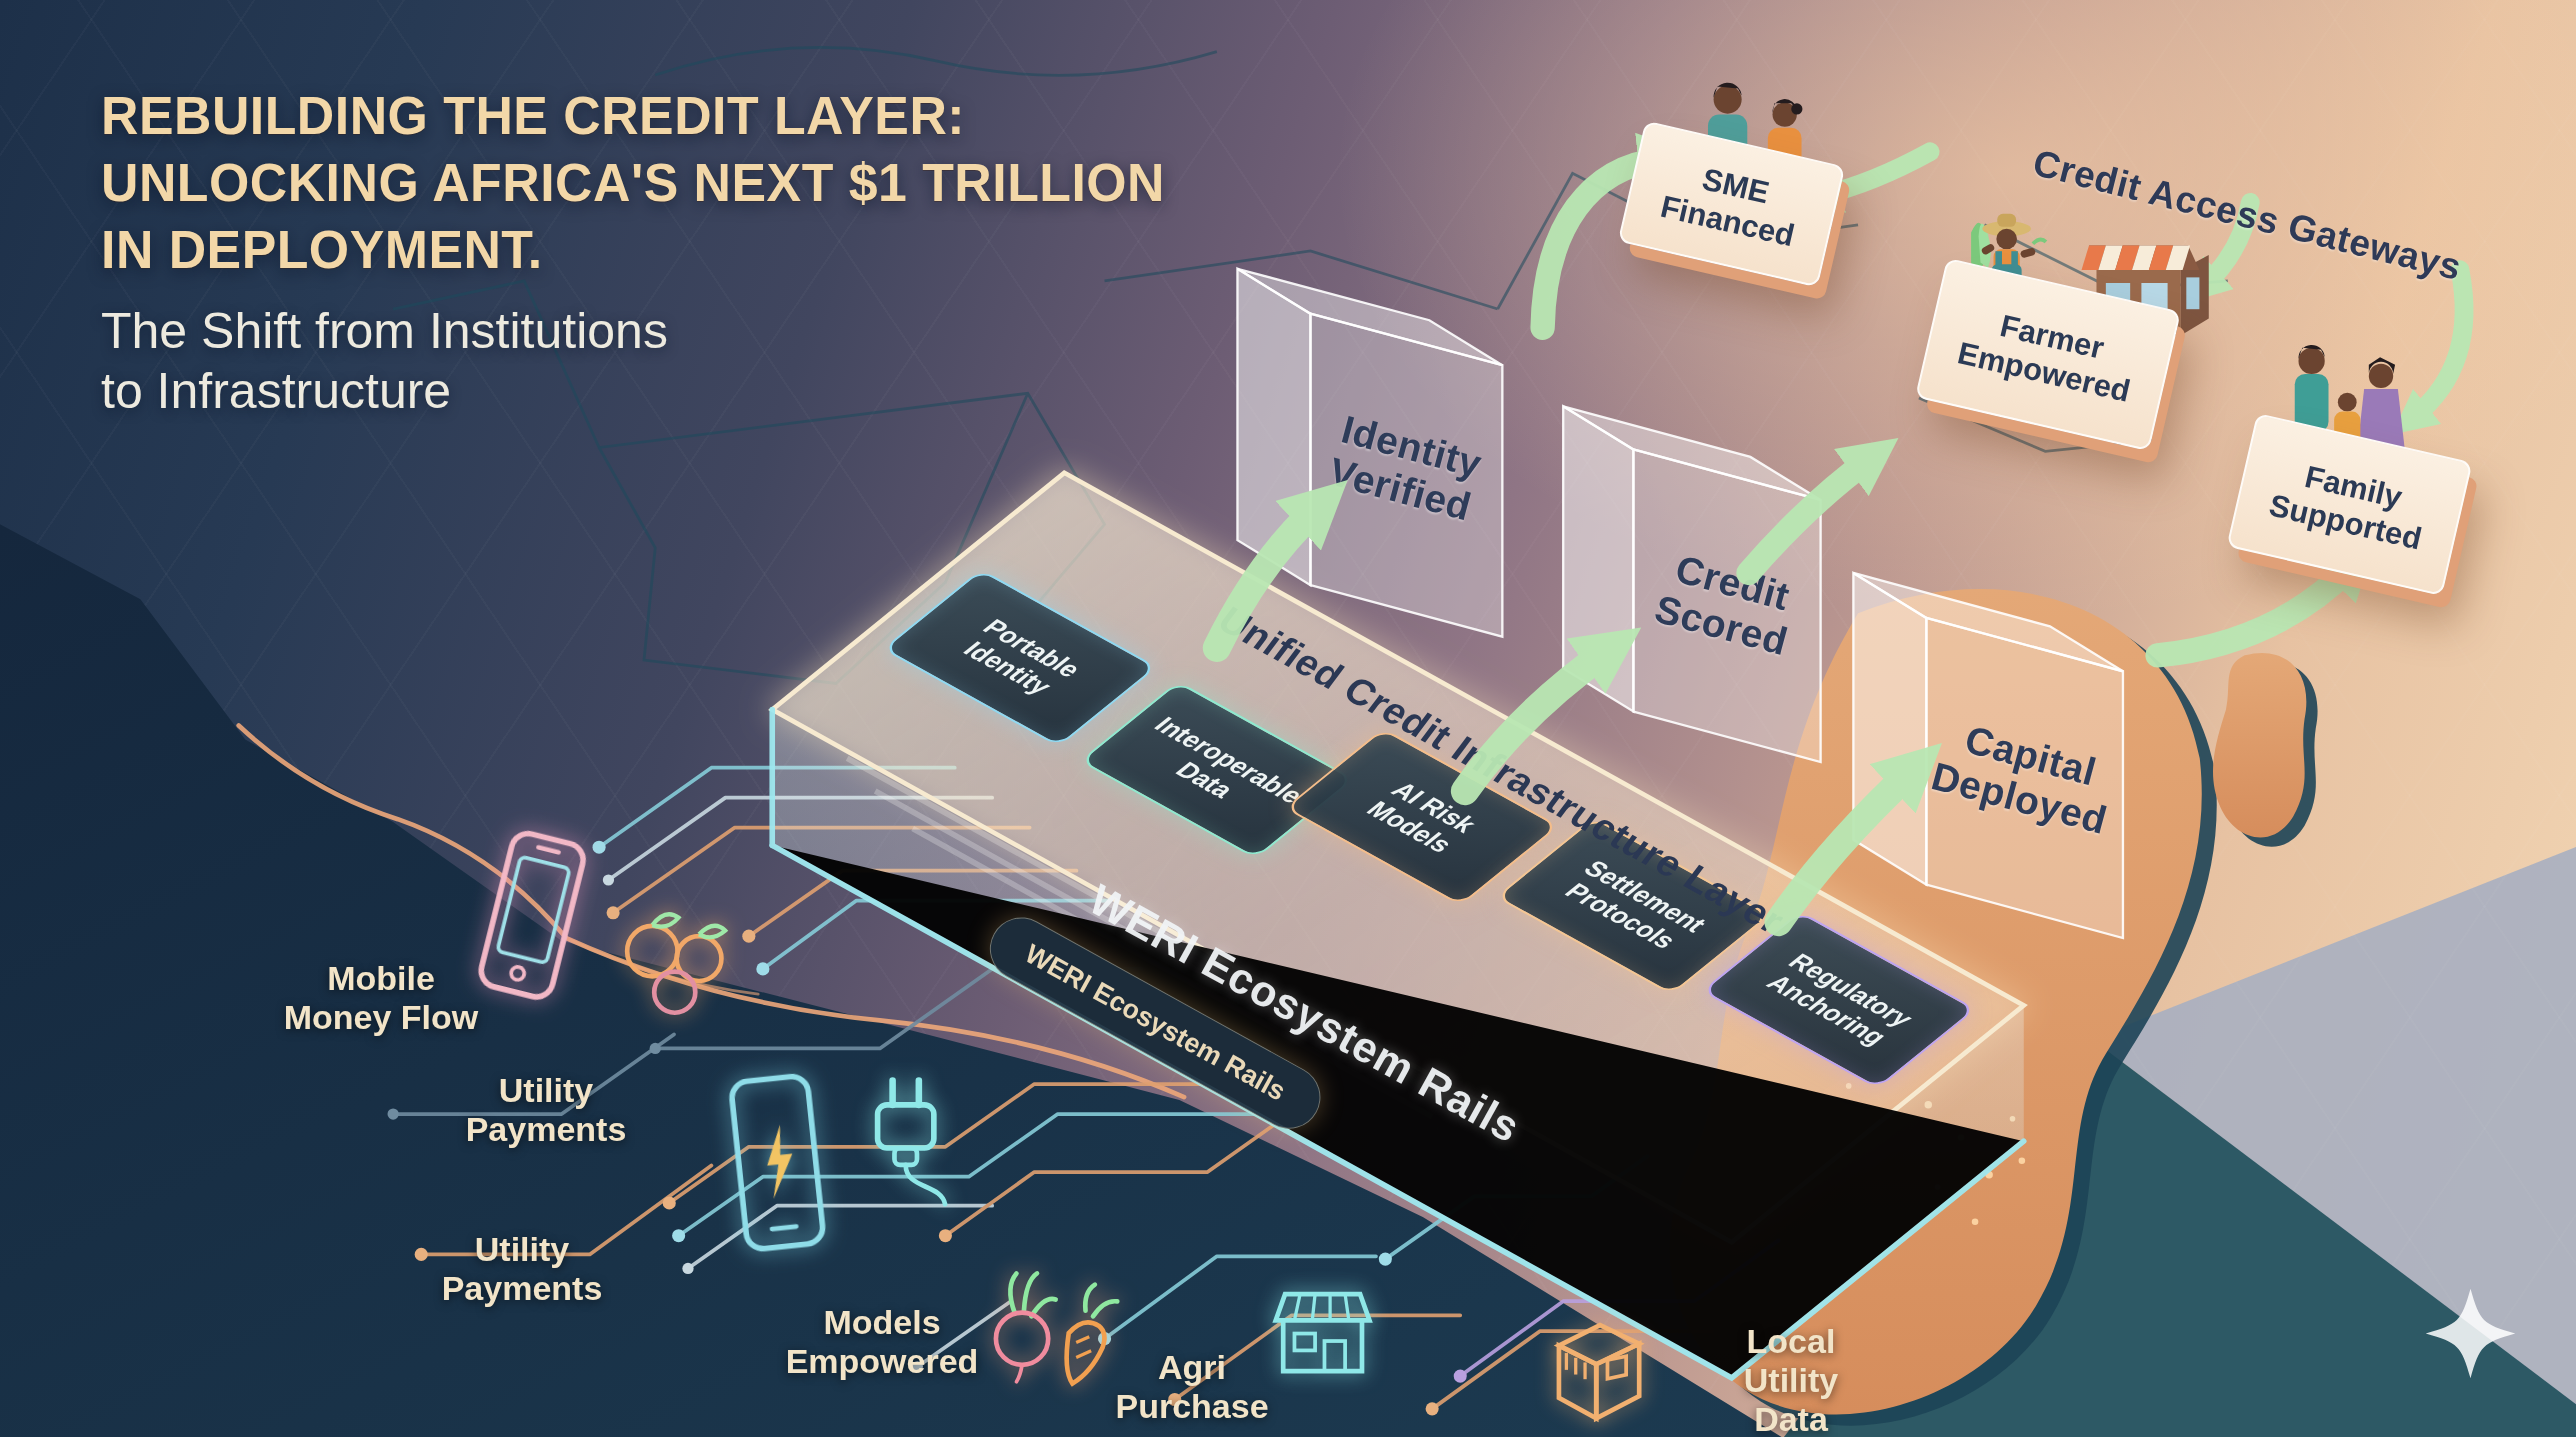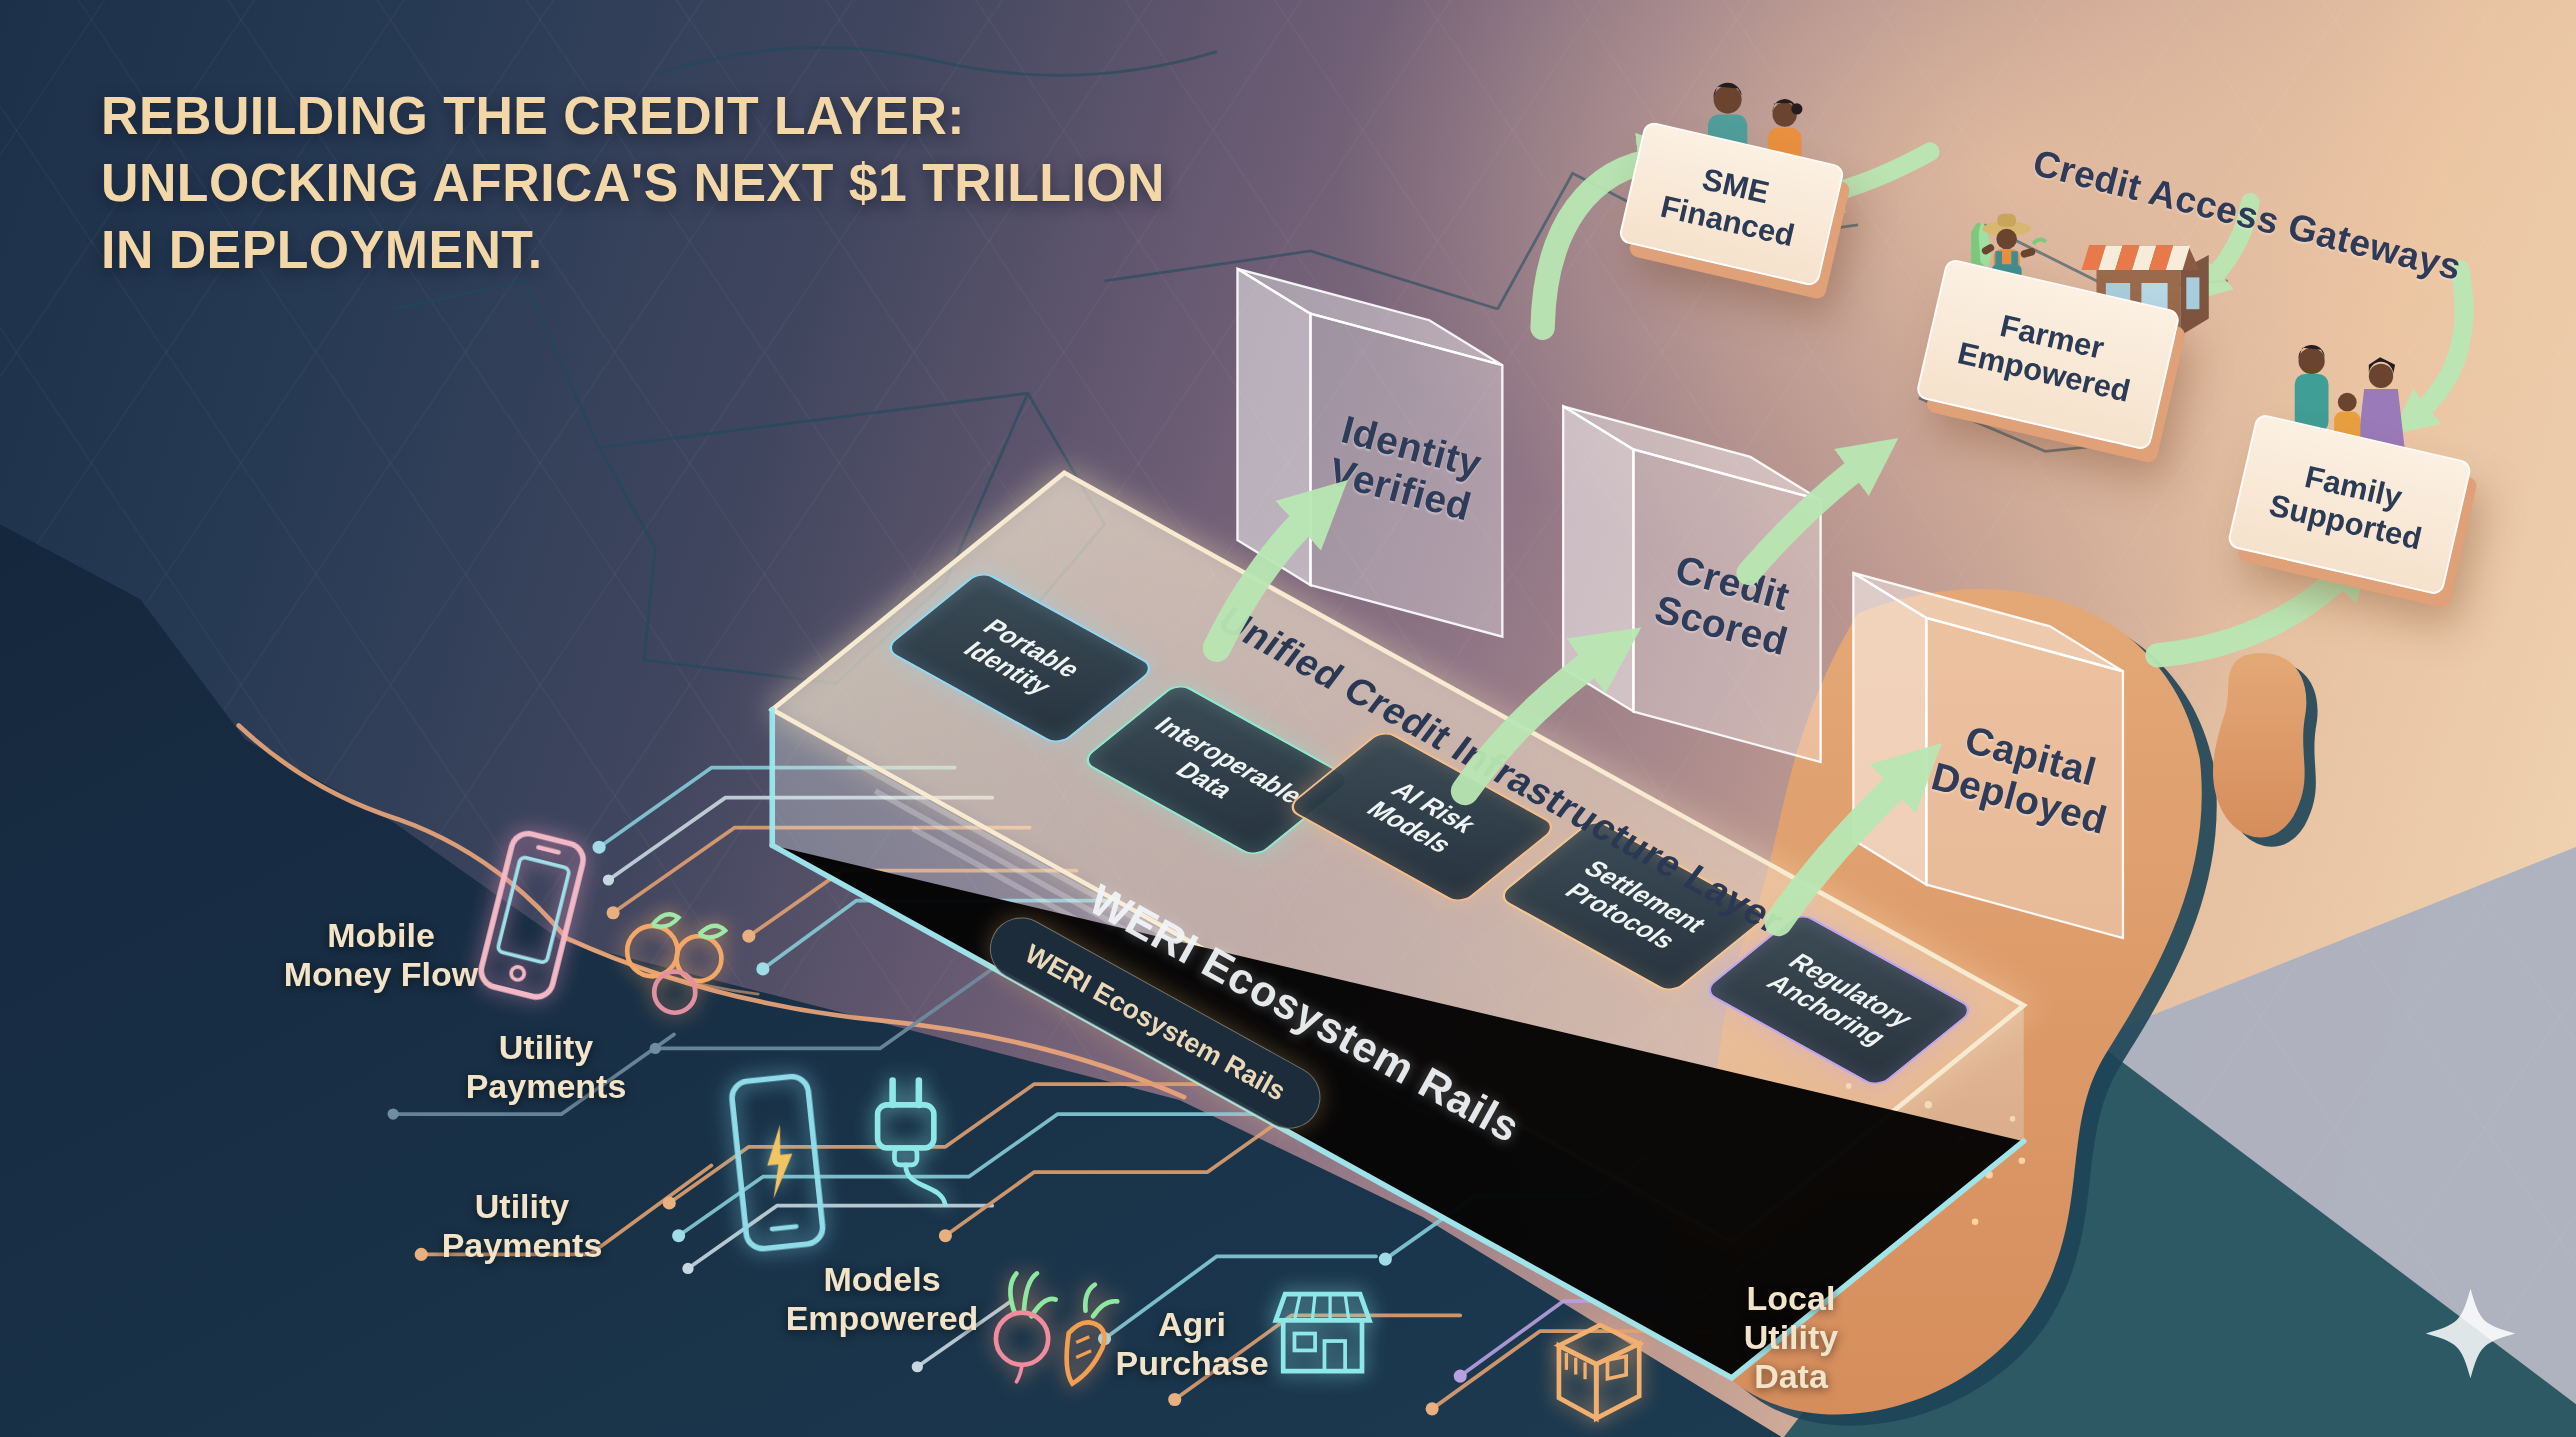--- a/index.html
+++ b/index.html
@@ -55,21 +55,21 @@
     box-shadow:11.2px 13px 0 -1.9px #e0a078,20.6px 28px 41px rgba(110,60,30,.35);
     display:flex;align-items:center;justify-content:center;text-align:center;
     color:#2b3a55;font-weight:bold;font-size:31px;line-height:1.15;white-space:pre-line;}
   .gateway-header{z-index:12;transform-origin:0 0;transform:rotate(14deg);
     color:#2e3a57;font-size:37px;font-weight:bold;letter-spacing:0.5px;white-space:nowrap;
     text-shadow:0 1.9px 1.9px rgba(255,255,255,.3);}
 
   
   .src-label{z-index:14;transform:translate(-50%,-50%);color:#f2e4c8;font-weight:700;
     font-size:34px;line-height:1.14;text-align:center;white-space:pre-line;
-    text-shadow:0 1.9px 9.4px rgba(0,0,0,.55);}
+    text-shadow:0 1.9px 9.4px rgba(0,0,0,.55);margin-top:43px;}
 
   .icon{z-index:14;}
 </style>
 </head>
 <body>
 
 <div class="canvas">
 
   <div class="abs bg"></div>
   <div class="abs pale-wedge"></div>
@@ -326,20 +326,22 @@
   <div class="abs card" style="left:1928px;top:283px;width:236px;height:139px;transform:rotate(13deg)"><span>Farmer
 Empowered</span></div>
   <div class="abs card" style="left:2239px;top:436px;width:217px;height:133px;transform:rotate(13deg)"><span>Family
 Supported</span></div>
 
   <div class="abs gateway-header" style="left:2039px;top:142px">Credit Access Gateways</div>
 
   <div class="abs title">REBUILDING THE CREDIT LAYER:
 UNLOCKING AFRICA'S NEXT $1 TRILLION
 IN DEPLOYMENT.</div>
+  <div class="abs subtitle">The Shift from Institutions
+to Infrastructure</div>
 
   <div class="abs src-label" style="left:381px;top:955px">Mobile
 Money Flow</div>
   <div class="abs src-label" style="left:546px;top:1067px">Utility
 Payments</div>
   <div class="abs src-label" style="left:522px;top:1226px">Utility
 Payments</div>
   <div class="abs src-label" style="left:882px;top:1299px">Models
 Empowered</div>
   <div class="abs src-label" style="left:1192px;top:1344px">Agri

